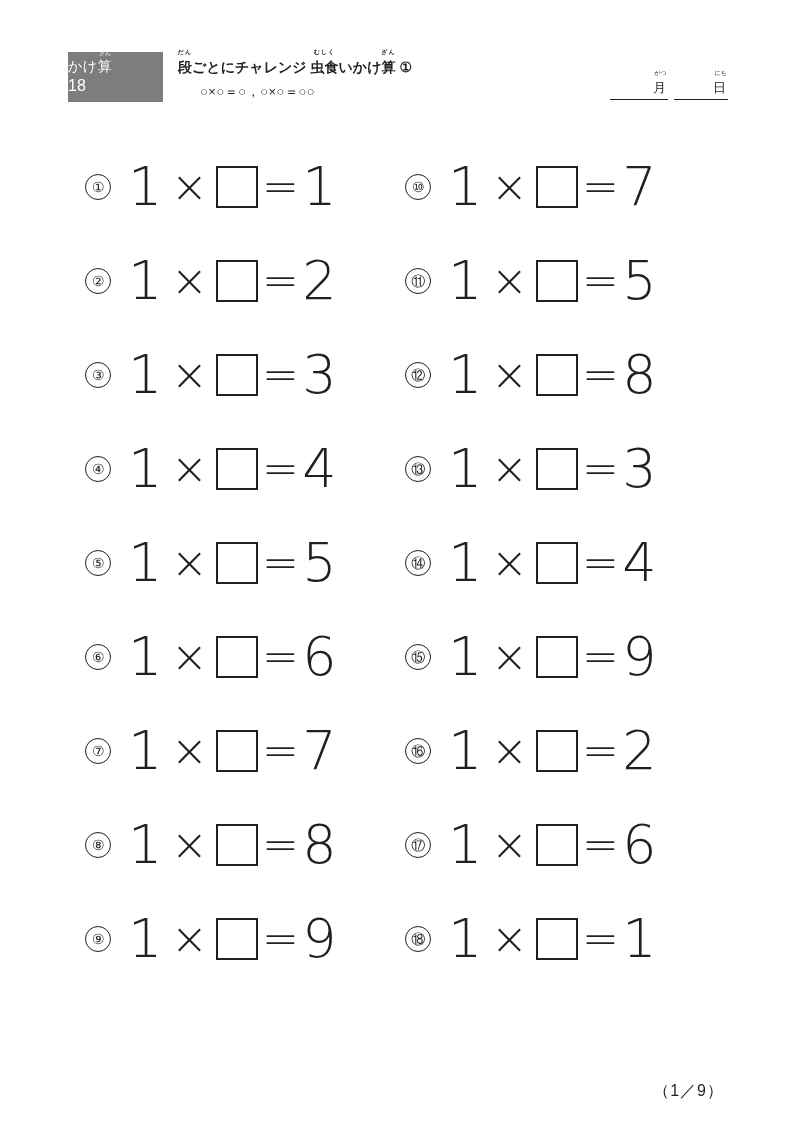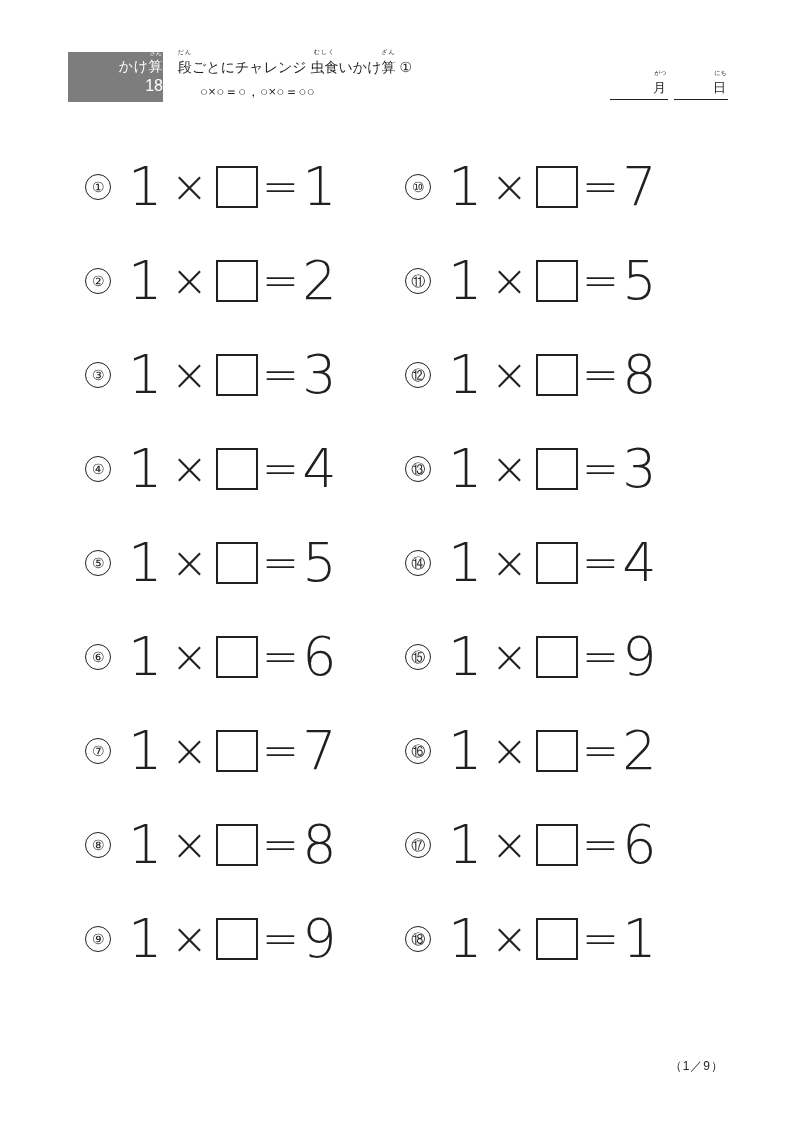--- a/index.html
+++ b/index.html
@@ -32,21 +32,21 @@
     height: 50px;
   }
   .header-badge {
     position: absolute;
     left: 0;
     top: 0;
     width: 95px;
     height: 50px;
     background: #7d7d7d;
     color: #ffffff;
-    text-align: right;
+    text-align: left;
     box-sizing: border-box;
     padding-top: 5px;
   }
   .badge-title {
     font-size: 14px;
     line-height: 16px;
     letter-spacing: 0.5px;
     position: relative;
     display: inline-block;
   }
@@ -69,20 +69,21 @@
     left: 110px;
     top: 0;
     width: 400px;
   }
   .header-line1 {
     font-size: 14px;
     line-height: 20px;
     white-space: nowrap;
     position: relative;
     padding-top: 5px;
+    font-weight: bold;
   }
   .header-line1 .rb {
     position: relative;
     display: inline-block;
   }
   .header-line1 .rb .rt {
     position: absolute;
     top: -8px;
     left: 50%;
     transform: translateX(-50%);
@@ -208,22 +209,22 @@
     display: inline-block;
     width: 42px;
     height: 42px;
     border: 2px solid #231f20;
     box-sizing: border-box;
   }
 
   .footer {
     position: absolute;
     right: 70px;
-    bottom: 48px;
-    font-size: 12px;
+    bottom: 21px;
+    font-size: 16px;
     color: #231f20;
     letter-spacing: 1px;
   }
 </style>
 </head>
 <body>
 
 <div class="page">
 
   <div class="header">

